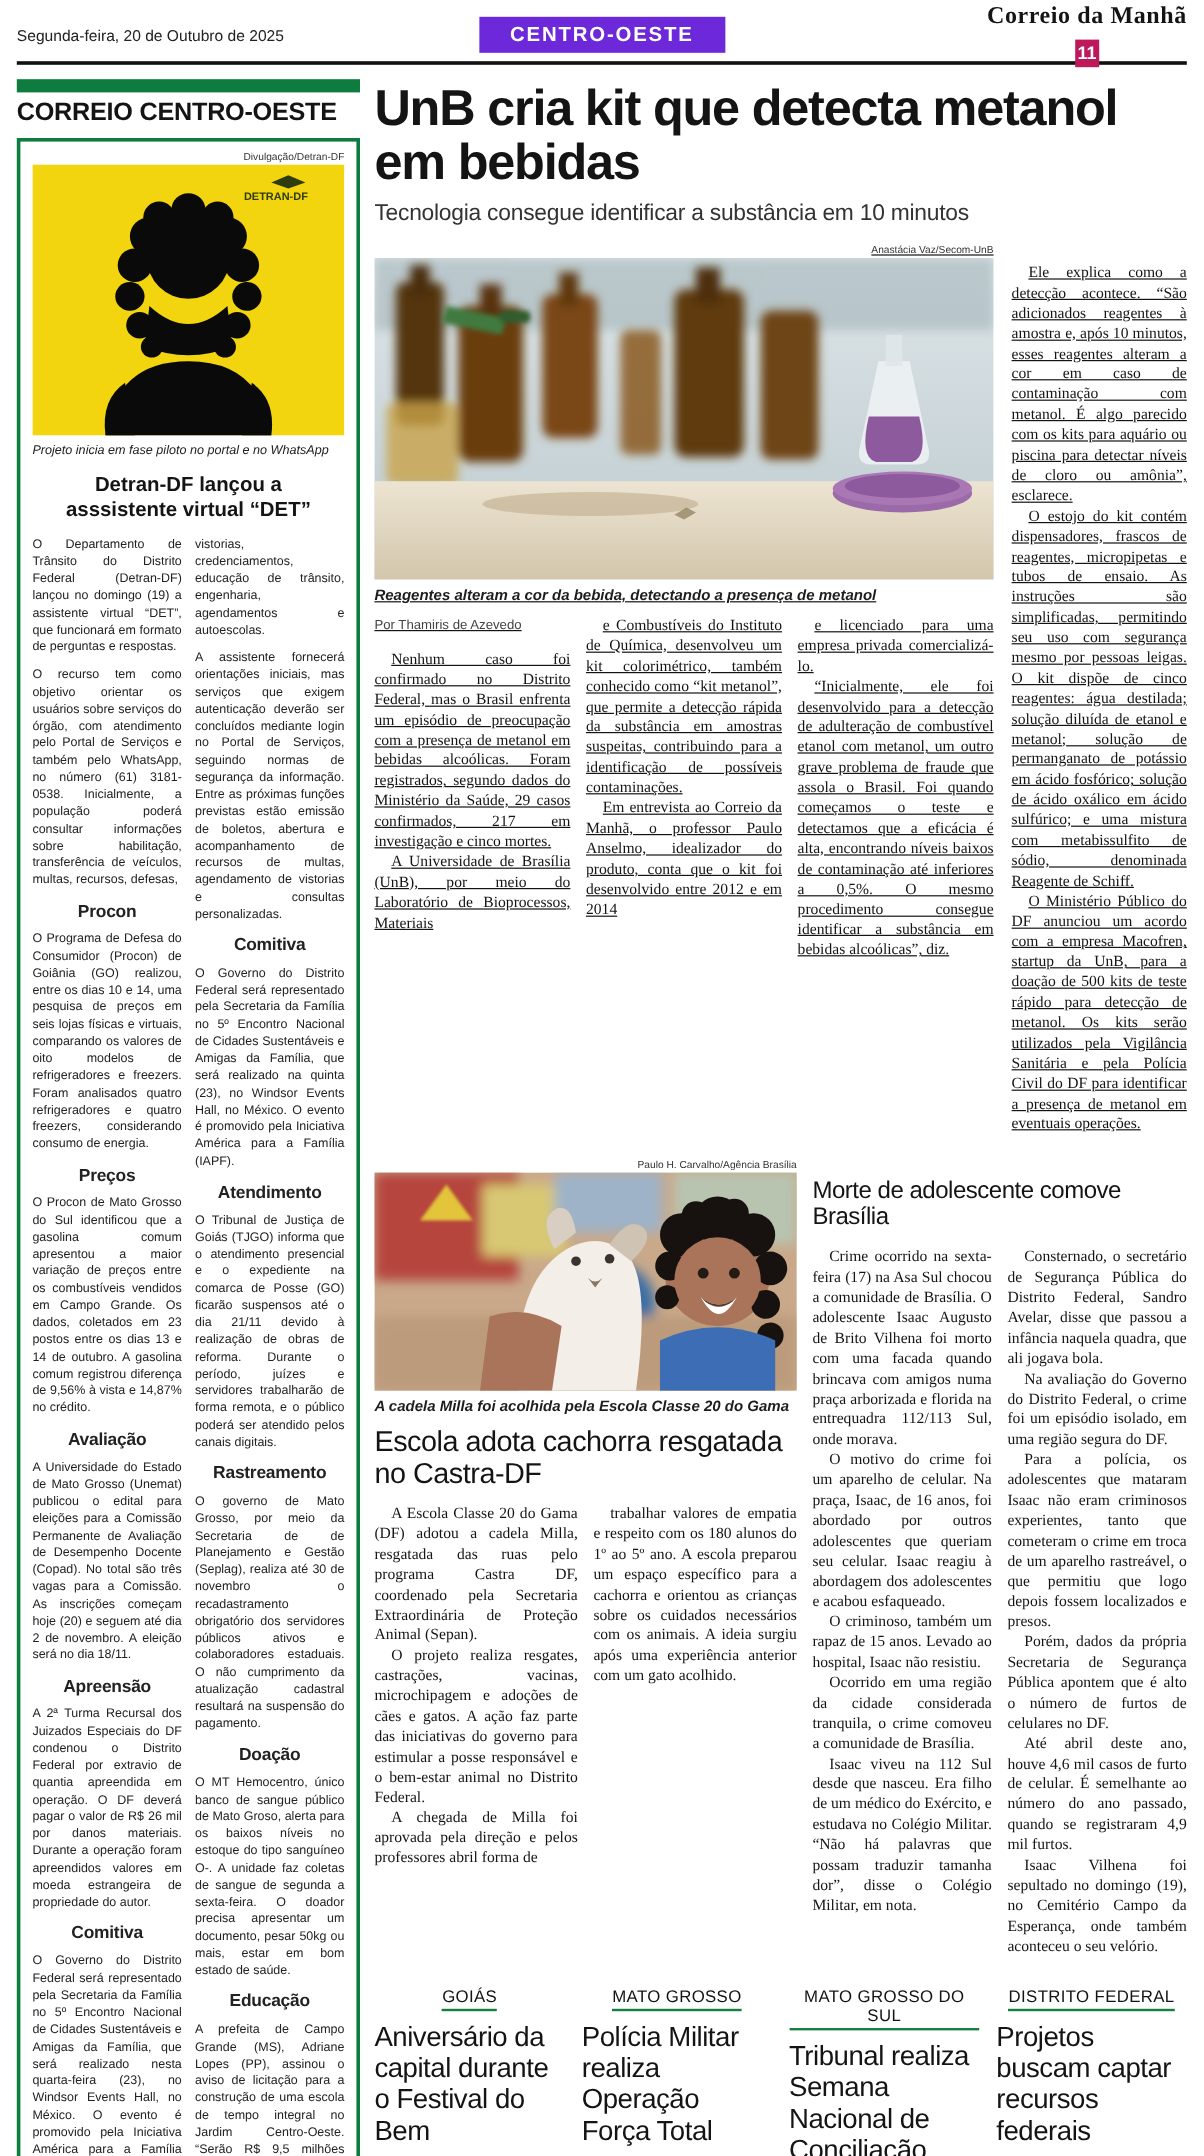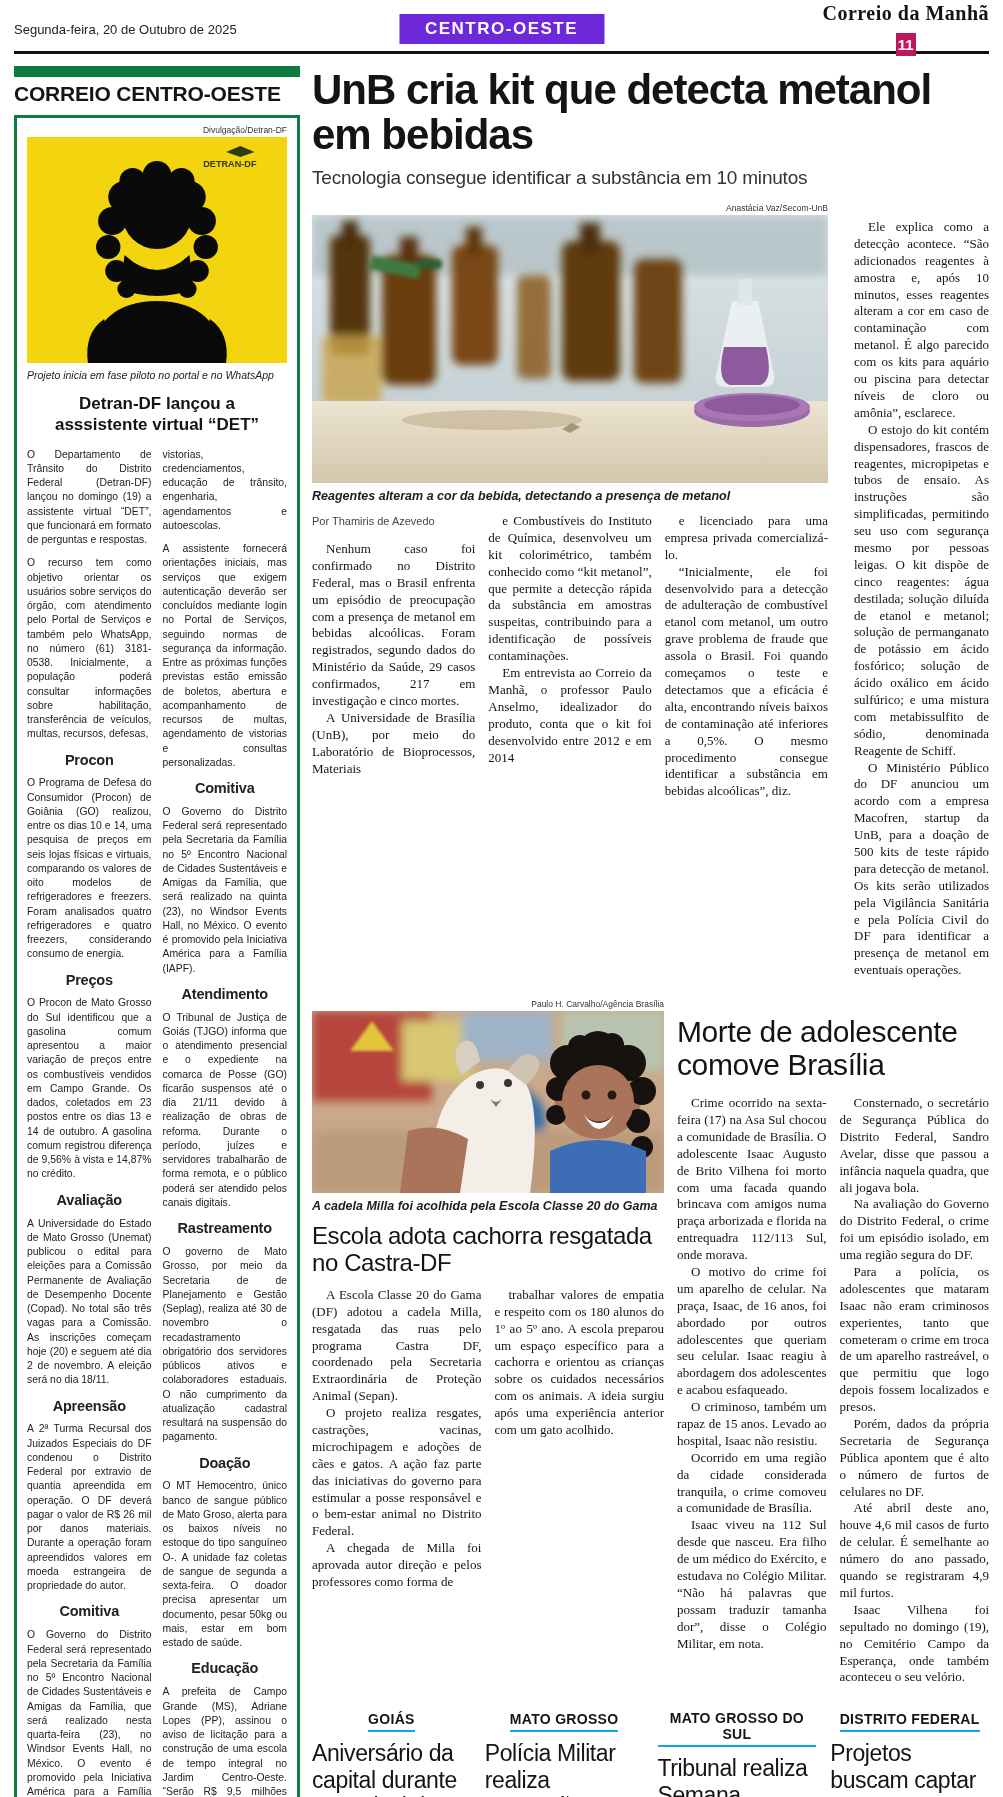--- a/index.html
+++ b/index.html
@@ -51,41 +51,41 @@
   .headline{font-size:42px;line-height:1.06;font-weight:bold;letter-spacing:-1px;margin:2px 0 10px;}
   .subhead{font-size:19px;color:#333;margin:0 0 14px;letter-spacing:-0.2px;}
 
   .serif p{
     font-family:"Liberation Serif",serif;font-size:13px;line-height:1.3;
     text-align:justify;text-indent:14px;margin:0;hyphens:auto;
   }
   .caption{font-weight:bold;font-style:italic;font-size:12.5px;margin:6px 0 10px;color:#1d1d1d;}
   .byline{font-size:11px;color:#444;margin:2px 0 14px;}
 
-  .unb{display:flex;gap:26px;}
+  .unb{display:flex;gap:15px;text-decoration:underline;}
   .unb-left{width:516px;flex:none;}
   .cols3{display:flex;gap:13px;}
   .cols3 .col{flex:1;min-width:0;}
   .col4{flex:1;min-width:0;padding-top:16px;}
 
   
   .mid{display:flex;gap:13px;margin-top:20px;}
   .escola{width:352px;flex:none;}
   .escola-title{font-size:24px;font-weight:normal;line-height:1.12;letter-spacing:-0.4px;margin:8px 0 10px;}
   .cols2{display:flex;gap:13px;}
   .cols2 .col{flex:1;min-width:0;}
   .morte{flex:1;min-width:0;}
-  .morte-title{font-size:30px;font-weight:normal;line-height:1.1;letter-spacing:-0.4px;margin:16px 0 14px;}
+  .morte-title{font-size:20px;font-weight:normal;line-height:1.1;letter-spacing:-0.4px;margin:16px 0 14px;}
 
   
   .bottom{display:flex;gap:14px;margin-top:24px;}
   .bottom article{flex:1;min-width:0;}
   .kicker-wrap{text-align:center;margin-bottom:8px;}
-  .kicker{display:inline-block;font-weight:bold;font-size:14px;letter-spacing:.3px;
-          border-bottom:2px solid #0ea5e9;padding-bottom:3px;}
+  .kicker{display:inline-block;font-weight:normal;font-size:14px;letter-spacing:.3px;
+          border-bottom:2px solid #15803d;padding-bottom:3px;}
   .bottom h3{font-size:23px;font-weight:normal;line-height:1.14;letter-spacing:-0.4px;margin:4px 0 14px;}
 </style>
 </head>
 <body>
 
 <div class="page">
 
   <header class="masthead">
     <span class="mast-date">Segunda-feira, 20 de Outubro de 2025</span>
     <span class="section-banner">CENTRO-OESTE</span>
@@ -315,21 +315,21 @@
               <path d="M60 10 l22 30 l-44 0 z" fill="#e8d23a"></path>
             </g>
           </svg>
 
           <div class="caption">A cadela Milla foi acolhida pela Escola Classe 20 do Gama</div>
           <h2 class="escola-title">Escola adota cachorra resgatada no Castra-DF</h2>
           <div class="cols2">
             <div class="col serif">
                 <p>A Escola Classe 20 do Gama (DF) adotou a cadela Milla, resgatada das ruas pelo programa Castra DF, coordenado pela Secretaria Extraordinária de Proteção Animal (Sepan).</p>
                 <p>O projeto realiza resgates, castrações, vacinas, microchipagem e adoções de cães e gatos. A ação faz parte das iniciativas do governo para estimular a posse responsável e o bem-estar animal no Distrito Federal.</p>
-                <p>A chegada de Milla foi aprovada autor direção e pelos professores como forma de</p>
+                <p>A chegada de Milla foi aprovada pela direção e pelos professores abril forma de</p>
               </div>
             <div class="col serif">
                 <p>trabalhar valores de empatia e respeito com os 180 alunos do 1º ao 5º ano. A escola preparou um espaço específico para a cachorra e orientou as crianças sobre os cuidados necessários com os animais. A ideia surgiu após uma experiência anterior com um gato acolhido.</p>
               </div>
           </div>
         </div>
 
         <div class="morte">
           <h2 class="morte-title">Morte de adolescente comove Brasília</h2>
           <div class="cols2">

